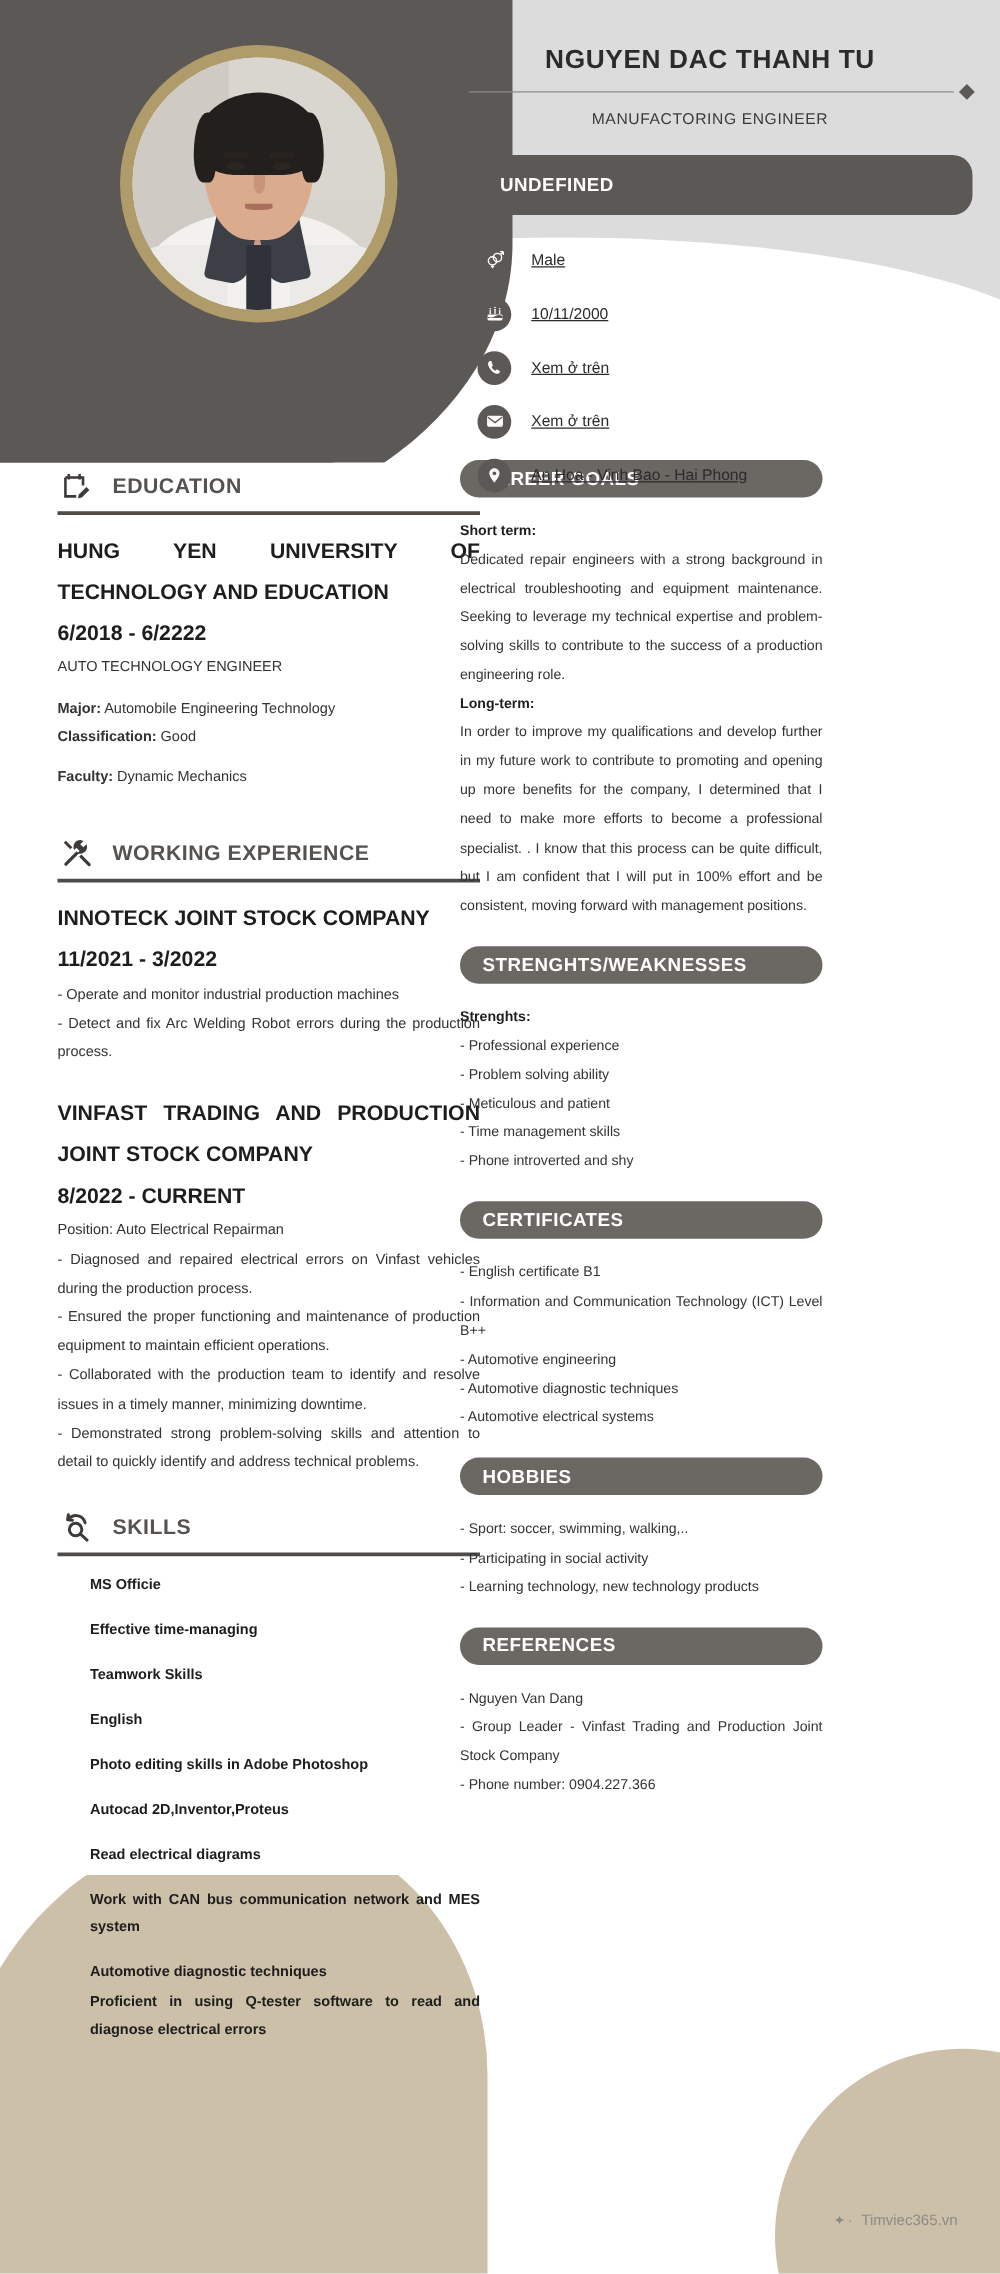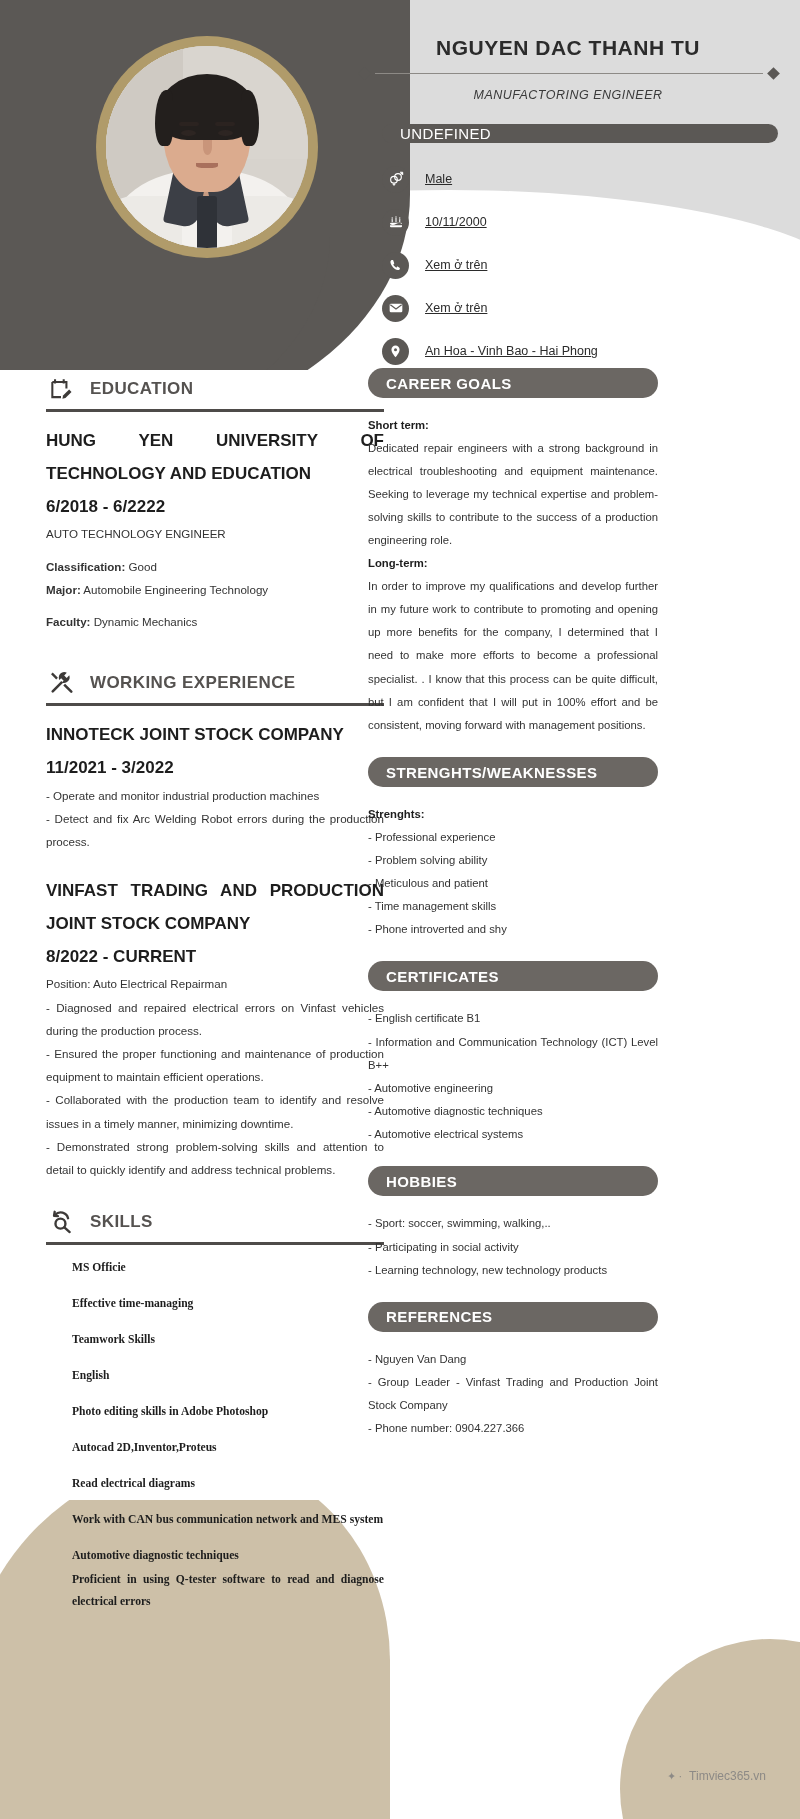--- a/index.html
+++ b/index.html
@@ -142,33 +142,33 @@
     padding-right: 24px;
   }
   .divider-row {
     display:flex; align-items:center; justify-content:center;
     margin-top: 9px; padding: 0 22px 0 0;
   }
   .dia { width:9px; height:9px; background:#5b5855; transform: rotate(45deg); flex:0 0 auto;}
   .dline { height:1px; background:#8d8a86; flex:1 1 auto; margin:0 6px; }
   .role {
     text-align:center; font-size: 12.5px; color:#3a3a3a; letter-spacing:0.5px;
-    margin-top: 10px; padding-right: 24px; font-style: italic;
+    margin-top: 10px; padding-right: 24px;
   }
 
   .pillbar {
     margin: 22px 22px 0 22px;
     background: #5b5855;
     color:#fff;
     border-radius: 16px 16px 16px 16px;
-    height: 19px;
+    height: 48px;
     display:flex; align-items:center;
     padding-left: 18px;
     font-size: 15px;
-    font-weight: 400;
+    font-weight: 700;
     letter-spacing: 0.4px;
   }
 
   .info-list { margin: 18px 0 0 22px; }
   .info-row { display:flex; align-items:center; height: 36px; margin-bottom: 7px;}
   .icircle {
     width: 27px; height:27px; border-radius:50%; background:#5b5855;
     display:flex; align-items:center; justify-content:center; flex:0 0 auto;
   }
   .icircle svg { display:block; }
@@ -193,21 +193,20 @@
   .l-norm { font-size:11.6px; color:#333; line-height:1.95; text-align:justify; }
   .l-just { font-size:11.6px; color:#333; line-height:2.0; text-align:justify; }
   .gap-sm { height: 10px; }
   .gap-md { height: 20px; }
   .gap-lg { height: 28px; }
 
   .skill-item {
     font-size:11.6px; font-weight:700; color:#1d1d1d;
     margin-left: 26px; line-height:1.9; text-align:justify;
     margin-bottom: 14px;
-    font-family: Liberation Serif, serif;
   }
 
   
   .rpill {
     background:#6b6763; color:#fff; border-radius:18px;
     height: 30px; display:flex; align-items:center; padding-left:18px;
     font-size:15px; font-weight:700; letter-spacing:0.4px;
     margin-bottom: 16px;
   }
   .r-bold { font-size:11.3px; font-weight:700; color:#1d1d1d; line-height:2.0; }
@@ -346,22 +345,22 @@
         </svg>
       </span>
       <span class="tt">EDUCATION</span>
     </div>
     <div class="sec-rule"></div>
 
     <div class="l-bold">HUNG YEN UNIVERSITY OF TECHNOLOGY AND EDUCATION</div>
     <div class="l-bold">6/2018 - 6/2222</div>
     <div class="l-norm">AUTO TECHNOLOGY ENGINEER</div>
     <div class="gap-sm"></div>
+    <div class="l-norm"><b>Major:</b><span> Automobile Engineering Technology</span></div>
     <div class="l-norm"><b>Classification:</b><span> Good</span></div>
-    <div class="l-norm"><b>Major:</b><span> Automobile Engineering Technology</span></div>
     <div class="gap-sm"></div>
     <div class="l-norm"><b>Faculty:</b><span> Dynamic Mechanics</span></div>
 
     <div class="gap-lg"></div>
 
     <div class="sec-head">
       <span class="ic">
         <svg width="27" height="27" viewBox="0 0 24 24" fill="#3d3a38">
           <path d="M3.4 19.1l8.4-8.4 1.6 1.6-8.4 8.4a1.1 1.1 0 0 1-1.6 0l0 0a1.1 1.1 0 0 1 0-1.6z"></path>
           <path d="M14.5 2.6a5 5 0 0 0-4.4 7.2l1.6-1.6 2.2 2.2-1.6 1.6a5 5 0 0 0 6.6-6.4l-2.3 2.3-2.2-2.2 2.3-2.3a5 5 0 0 0-2.2-.8z"></path>

